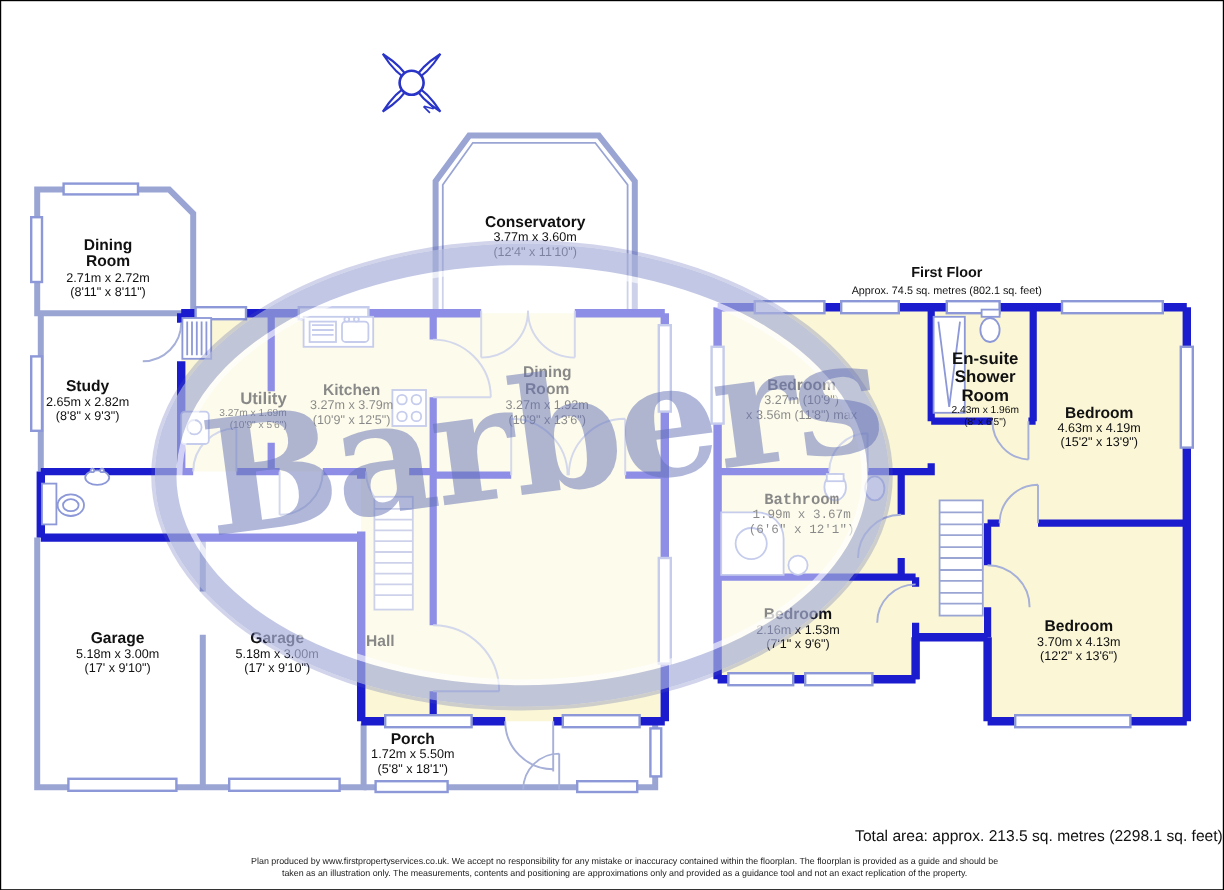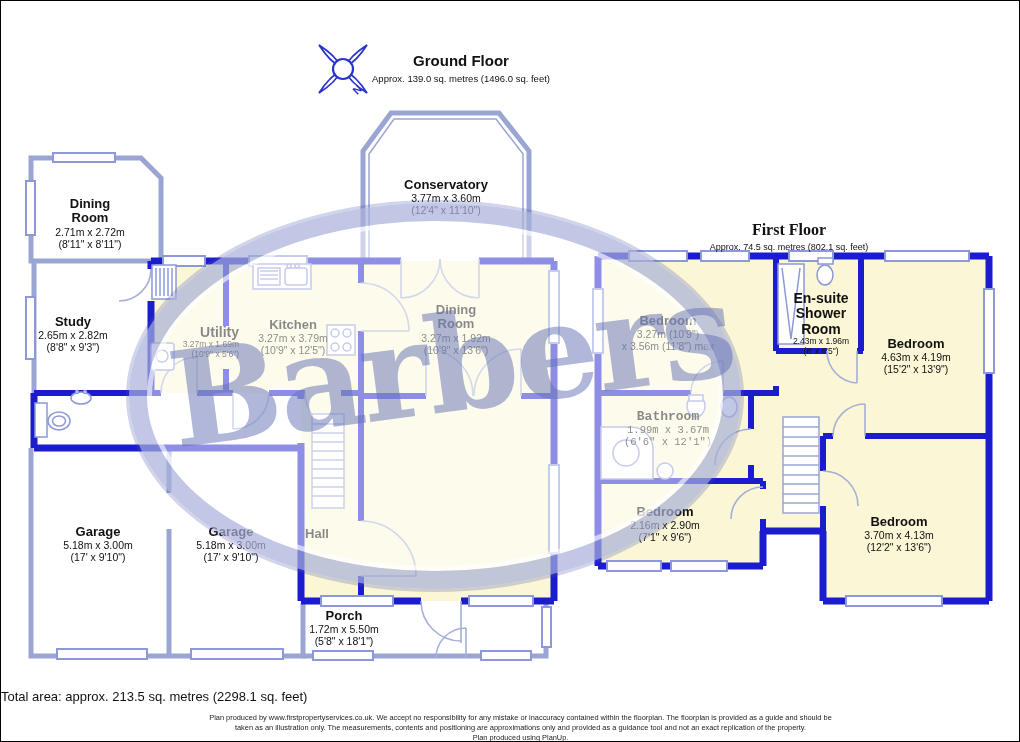--- a/index.html
+++ b/index.html
@@ -4,36 +4,36 @@
 <style>
   html,body{margin:0;padding:0;background:#888;}
   .page{position:relative;width:1020px;height:742px;margin:0 auto;background:#fff;
         border:1px solid #000;box-sizing:border-box;overflow:hidden;
         font-family:"Liberation Sans",sans-serif;color:#111;}
   svg.plan{position:absolute;left:0;top:0;z-index:1;}
   .compass{position:absolute;left:314px;top:40px;z-index:2;}
   .floor-title{position:absolute;text-align:center;z-index:6;width:300px;}
   .ft-main{font-weight:bold;font-size:15px;line-height:1.1;}
   .ft-sub{font-size:9.5px;margin-top:3px;}
-  .ff .ft-main{font-size:16px;font-family:Liberation Serif, serif;}
+  .ff .ft-main{font-size:12px;}
   .ff .ft-sub{font-size:9px;}
   .room-label{position:absolute;width:140px;text-align:center;z-index:3;}
   .rn{font-weight:bold;font-size:13px;line-height:1.1;white-space:pre-line;}
   .rd{font-size:10.5px;line-height:1.15;}
   .small .rn{font-size:14px;}
   .small .rd{font-size:8.5px;}
   .wm-ellipse{position:absolute;left:128px;top:202px;width:612px;height:386px;
       border-radius:50%;border:18px solid rgba(108,122,190,.42);
       background:rgba(255,255,255,.5);box-sizing:border-box;
       box-shadow:0 0 0 3px rgba(70,85,170,.25), inset 0 0 0 5px rgba(255,255,255,.6);
       z-index:4;}
   .wm-text{position:absolute;left:150px;top:298px;width:600px;text-align:center;
       font-family:"DejaVu Serif",serif;font-weight:bold;font-size:132px;line-height:1;
       letter-spacing:-3px;color:rgba(98,112,180,.5);transform:rotate(-7.5deg);z-index:5;}
-  .total{position:absolute;left:0;right:0;top:688px;text-align:left;font-size:13px;z-index:6;}
+  .total{position:absolute;left:0;right:0;top:688px;text-align:right;font-size:13px;z-index:6;}
   .disc{position:absolute;left:0;right:0;top:712px;text-align:center;font-size:7.4px;
         line-height:1.35;color:#222;z-index:6;margin-left:21px;}
 </style>
 </head>
 <body>
 
 <div class="page">
 
   <svg class="plan" width="1020" height="742" viewBox="0 0 1020 742">
 
@@ -180,24 +180,20 @@
     <g transform="translate(28,28)" stroke="#2a35c8" stroke-width="1.8" fill="#fff">
       <path d="M2,-2 Q13,-7 24,-24 Q7,-13 2,-2 Z"></path>
       <path d="M-2,-2 Q-13,-7 -24,-24 Q-7,-13 -2,-2 Z"></path>
       <path d="M2,2 Q13,7 24,24 Q7,13 2,2 Z"></path>
       <path d="M-2,2 Q-13,7 -24,24 Q-7,13 -2,2 Z"></path>
       <circle cx="0" cy="0" r="10" stroke-width="2.2"></circle>
     </g>
     <text x="43" y="49" transform="rotate(135 44 46)" font-size="11" font-weight="bold" fill="#2a35c8">N</text>
   </svg>
 
-  <div class="floor-title" style="left:310px;top:52px;">
-    <div class="ft-main">Ground Floor</div>
-    <div class="ft-sub">Approx. 139.0 sq. metres (1496.0 sq. feet)</div>
-  </div>
   <div class="floor-title ff" style="left:638px;top:220px;">
     <div class="ft-main">First Floor</div>
     <div class="ft-sub">Approx. 74.5 sq. metres (802.1 sq. feet)</div>
   </div>
 
   <div class="room-label" style="left:19px;top:196px;">
     <div class="rn">Dining
 Room</div>
     <div class="rd">2.71m x 2.72m</div>
     <div class="rd">(8'11" x 8'11")</div>
@@ -264,32 +260,31 @@
     <div class="rd">4.63m x 4.19m</div>
     <div class="rd">(15'2" x 13'9")</div>
   </div>
   <div class="room-label" style="left:597px;top:409px;font-family:Liberation Mono, monospace;">
     <div class="rn">Bathroom</div>
     <div class="rd">1.99m x 3.67m</div>
     <div class="rd">(6'6" x 12'1")</div>
   </div>
   <div class="room-label" style="left:594px;top:504px;">
     <div class="rn">Bedroom</div>
-    <div class="rd">2.16m x 2.90m</div>
+    <div class="rd">2.16m x 1.53m</div>
     <div class="rd">(7'1" x 9'6")</div>
   </div>
   <div class="room-label" style="left:828px;top:514px;">
     <div class="rn">Bedroom</div>
     <div class="rd">3.70m x 4.13m</div>
     <div class="rd">(12'2" x 13'6")</div>
   </div>
 
   <div class="wm-ellipse"></div>
   <div class="wm-text">Barbers</div>
 
   <div class="total">Total area: approx. 213.5 sq. metres (2298.1 sq. feet)</div>
   <div class="disc">
     <div>Plan produced by www.firstpropertyservices.co.uk. We accept no responsibility for any mistake or inaccuracy contained within the floorplan. The floorplan is provided as a guide and should be</div>
     <div>taken as an illustration only. The measurements, contents and positioning are approximations only and provided as a guidance tool and not an exact replication of the property.</div>
-    <div>Plan produced using PlanUp.</div>
   </div>
 
 </div>
 
 </body></html>

